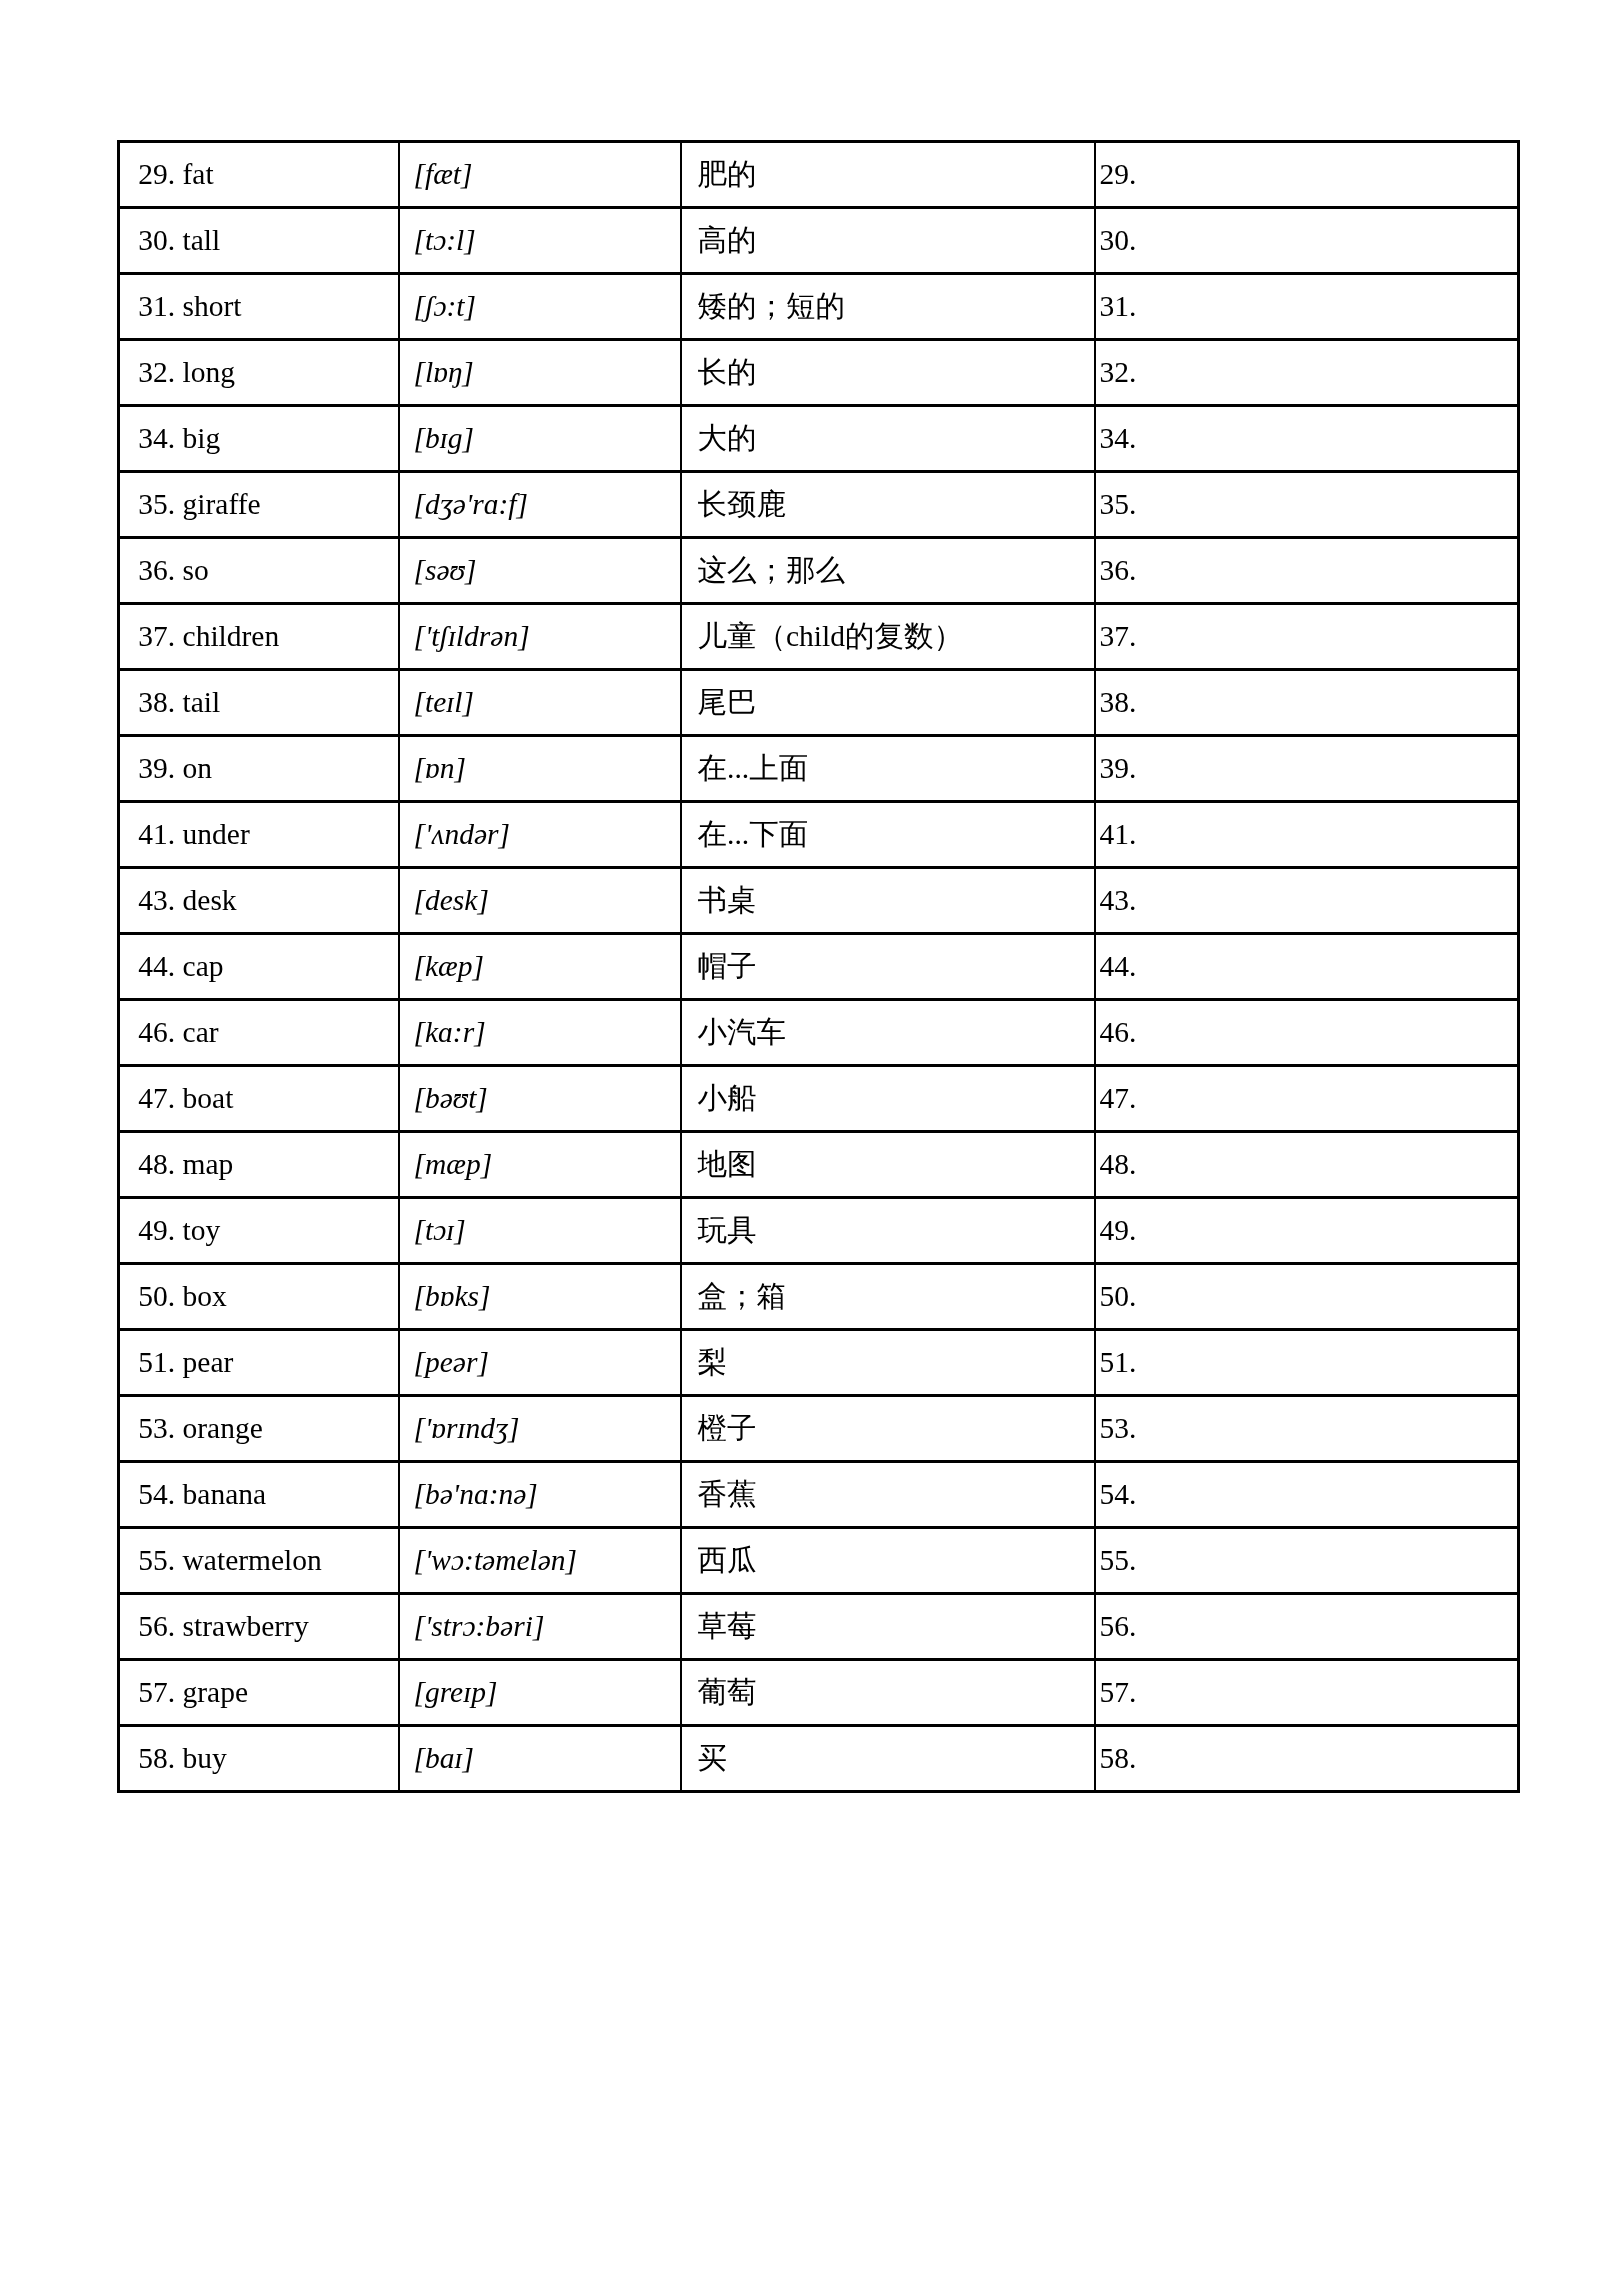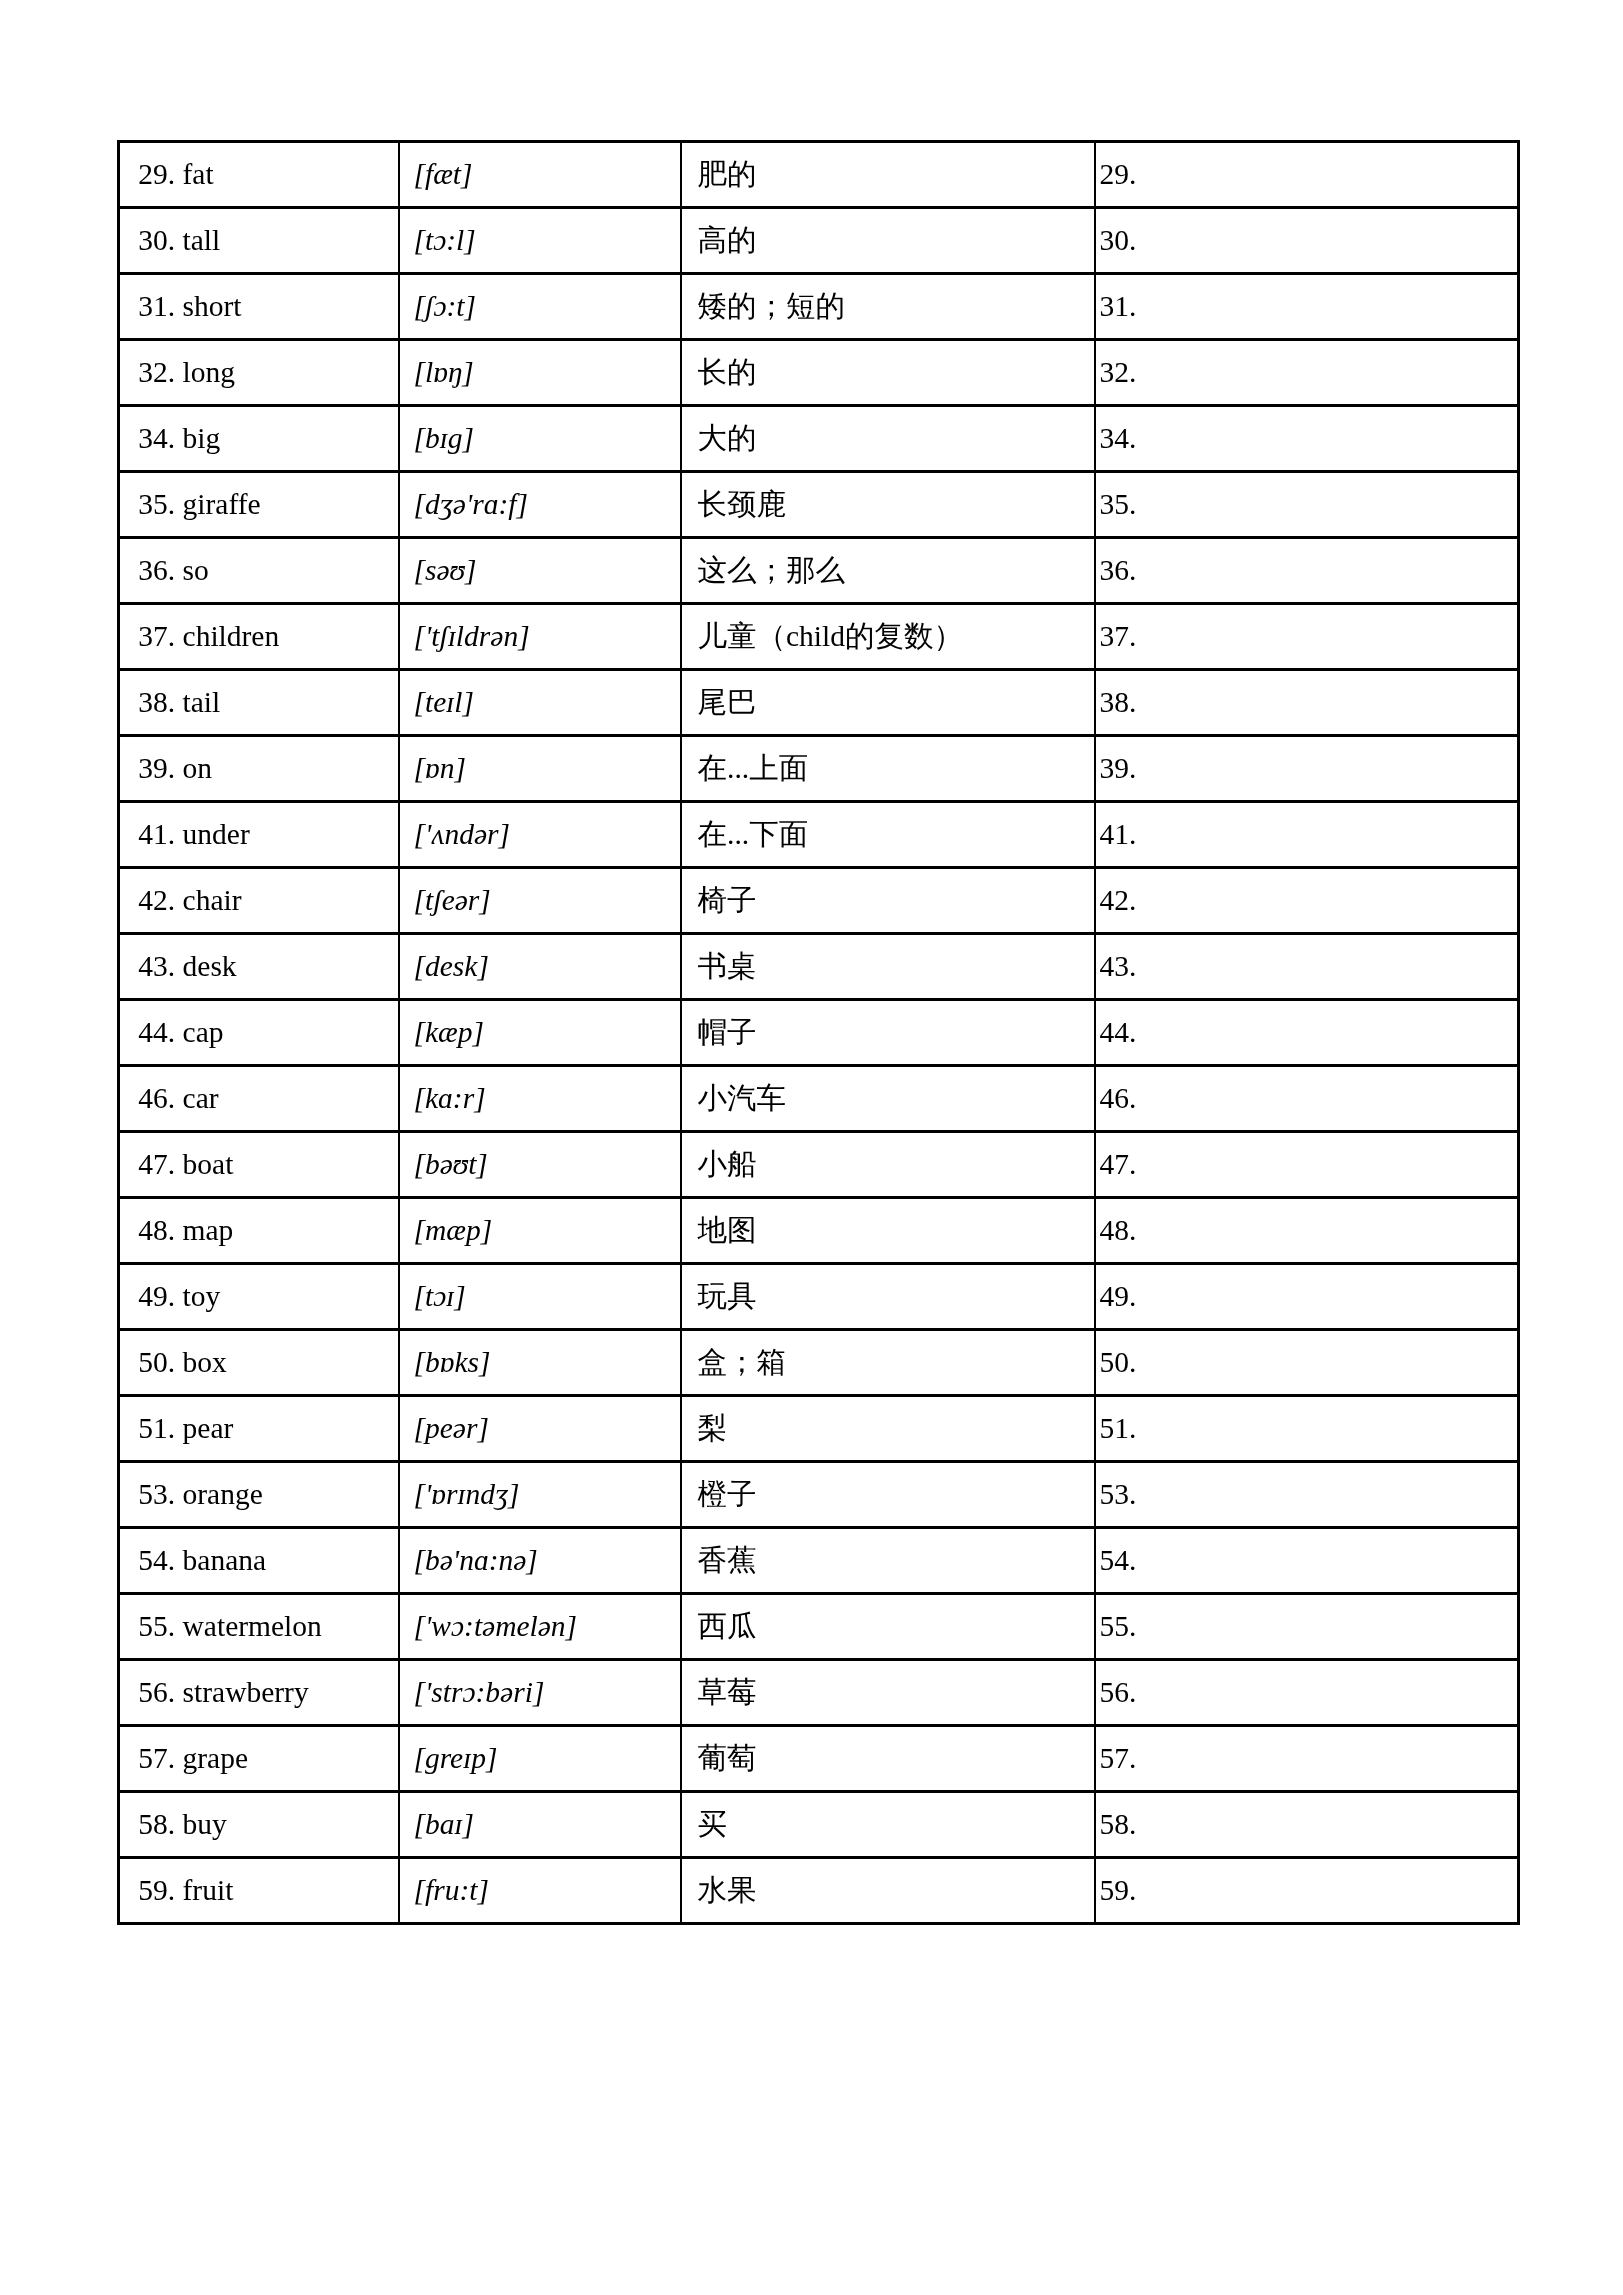--- a/index.html
+++ b/index.html
@@ -113,26 +113,20 @@
         <td class="c3">在...上面</td>
         <td class="c4">39.</td>
       </tr>
       <tr>
         <td class="c1">41. under</td>
         <td class="c2">['ʌndər]</td>
         <td class="c3">在...下面</td>
         <td class="c4">41.</td>
       </tr>
       <tr>
-        <td class="c1">42. chair</td>
-        <td class="c2">[tʃeər]</td>
-        <td class="c3">椅子</td>
-        <td class="c4">42.</td>
-      </tr>
-      <tr>
         <td class="c1">43. desk</td>
         <td class="c2">[desk]</td>
         <td class="c3">书桌</td>
         <td class="c4">43.</td>
       </tr>
       <tr>
         <td class="c1">44. cap</td>
         <td class="c2">[kæp]</td>
         <td class="c3">帽子</td>
         <td class="c4">44.</td>
@@ -201,22 +195,16 @@
         <td class="c1">57. grape</td>
         <td class="c2">[greɪp]</td>
         <td class="c3">葡萄</td>
         <td class="c4">57.</td>
       </tr>
       <tr>
         <td class="c1">58. buy</td>
         <td class="c2">[baɪ]</td>
         <td class="c3">买</td>
         <td class="c4">58.</td>
-      </tr>
-      <tr>
-        <td class="c1">59. fruit</td>
-        <td class="c2">[fru:t]</td>
-        <td class="c3">水果</td>
-        <td class="c4">59.</td>
       </tr>
     </tbody>
 </table>
 
 
 </body></html>

